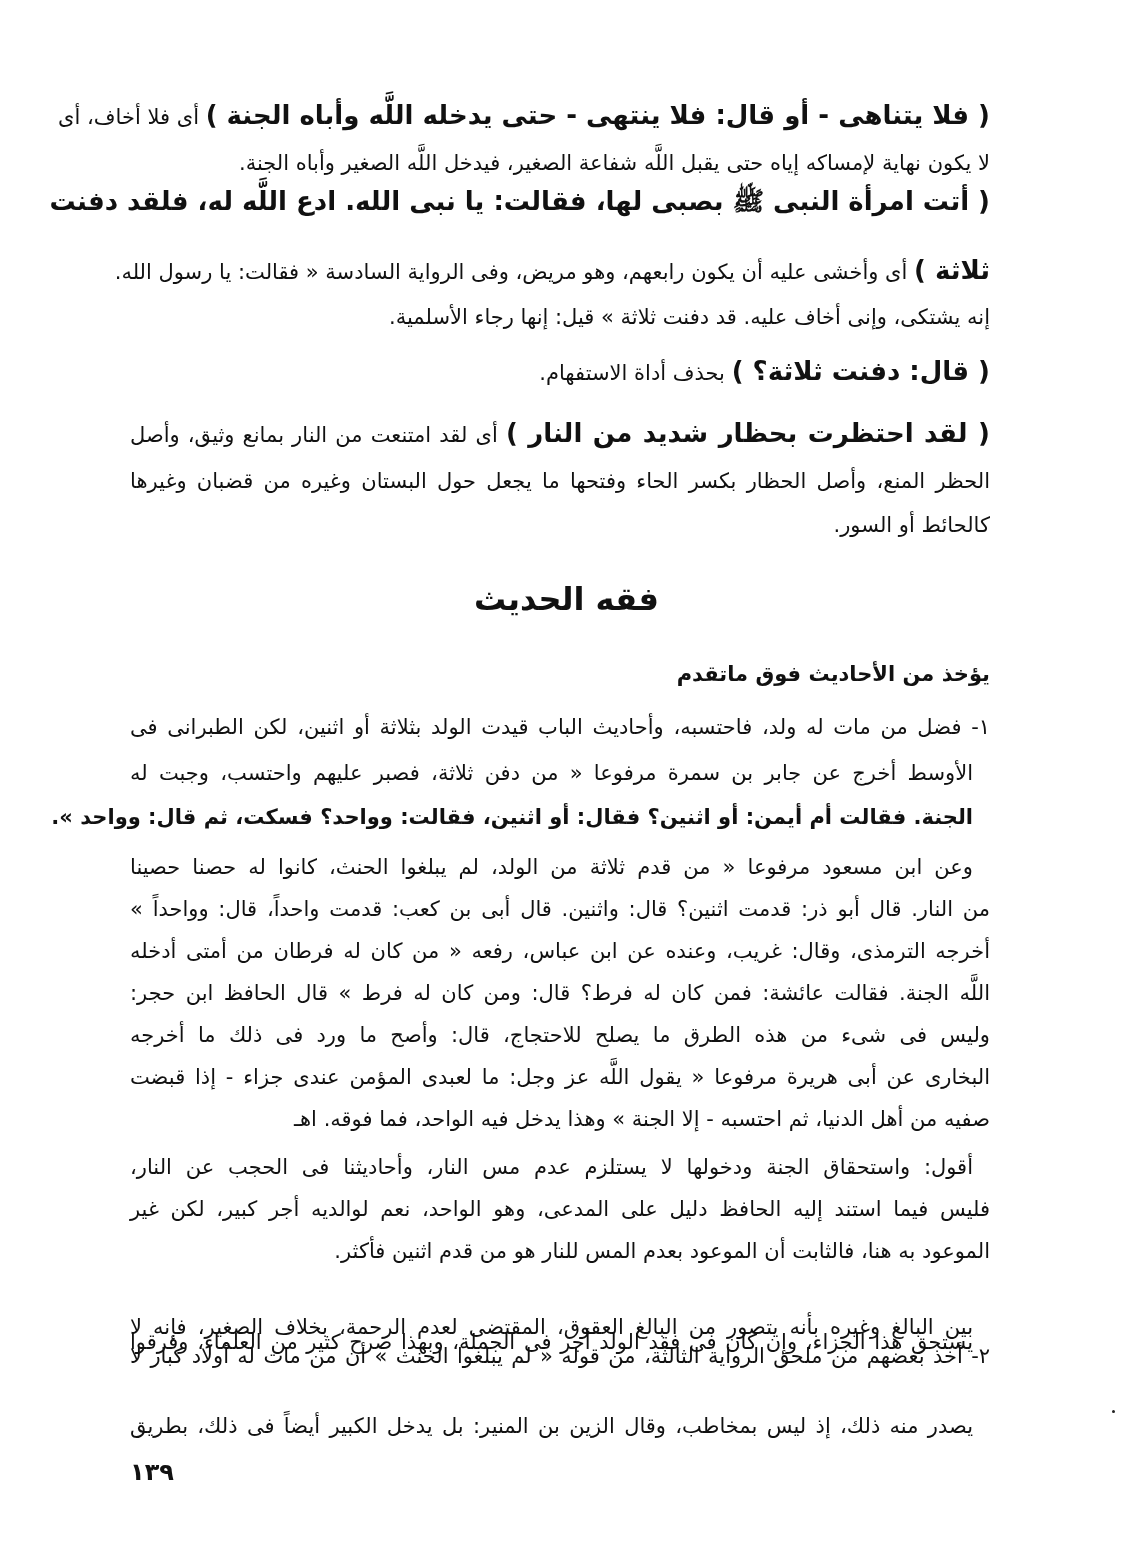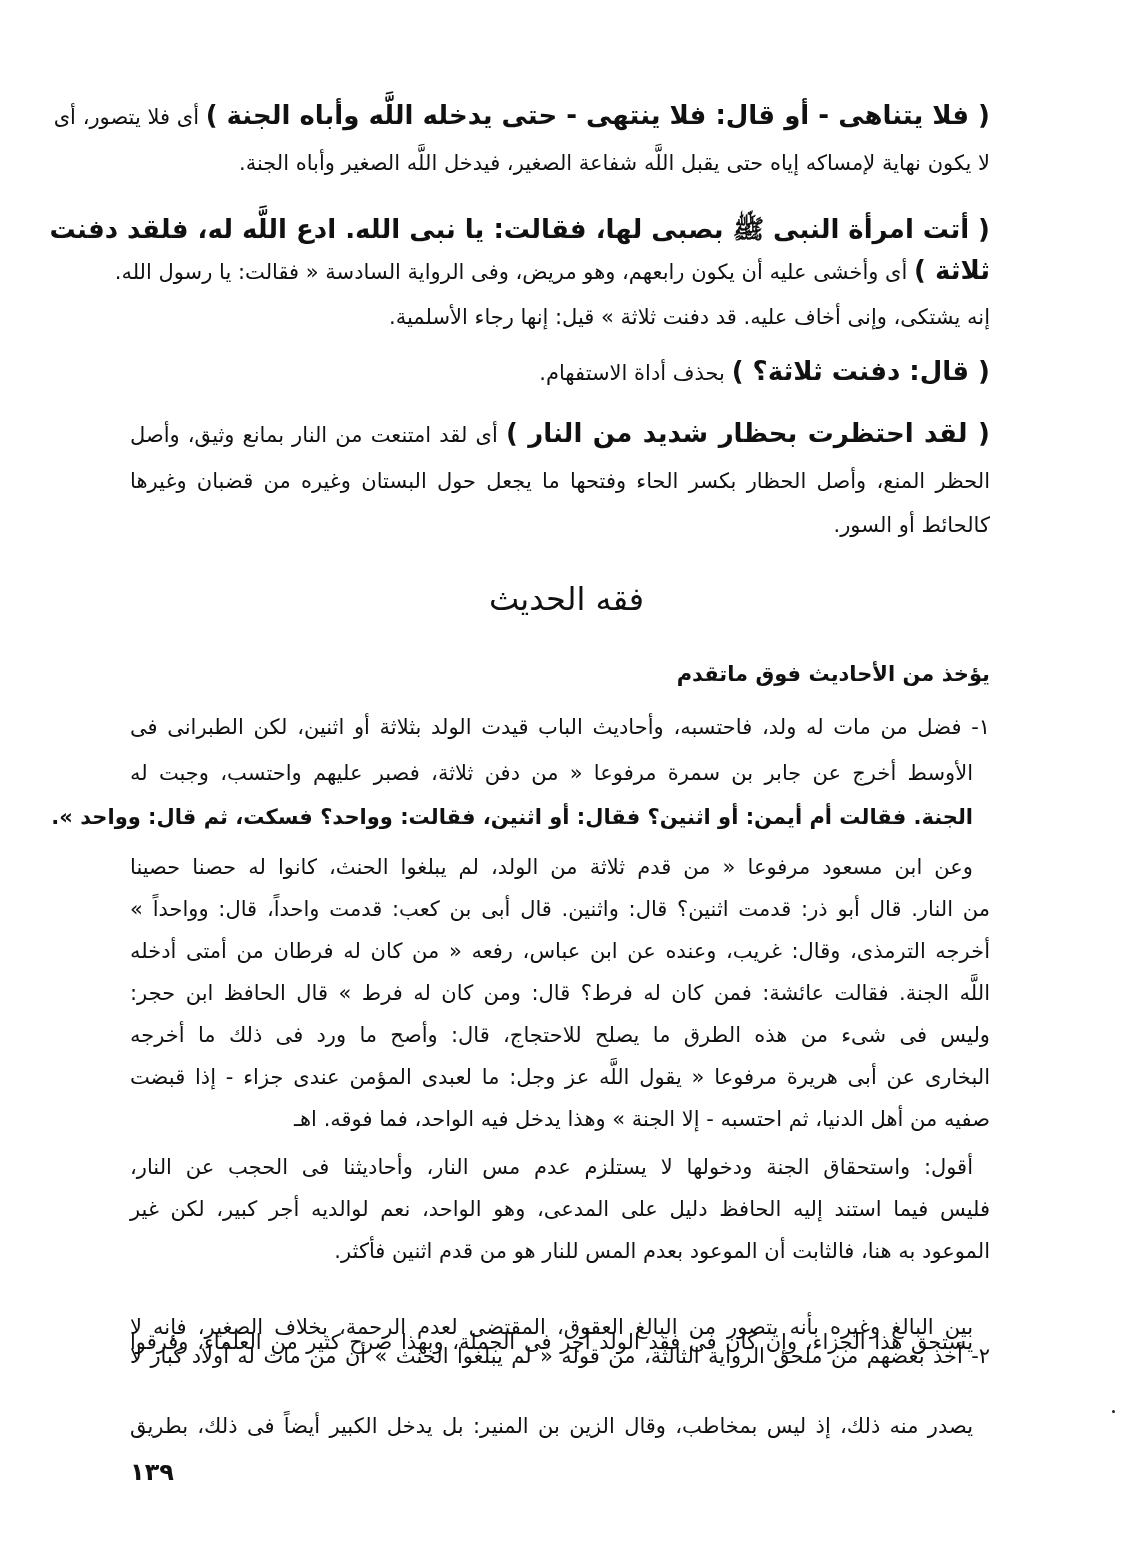--- a/index.html
+++ b/index.html
@@ -4,34 +4,34 @@
 <style>
   html, body { margin: 0; padding: 0; background: #ffffff; }
   body { width: 1133px; height: 1566px; position: relative; overflow: hidden;
          font-family: "DejaVu Sans", sans-serif; color: #111111; }
   .page { position: absolute; left: 0; top: 0; width: 1133px; height: 1566px; }
   .line { position: absolute; right: 143px; left: 130px; direction: rtl; white-space: nowrap;
           font-size: 21px; line-height: 30px; text-align: justify; text-align-last: justify; }
   .line.last { text-align-last: right; }
   .bold { font-weight: bold; font-size: 26px; margin-top: 41px; }
   .indent { right: 160px; }
-  .title { position: absolute; left: 0; right: 0; text-align: center; font-size: 32px; font-weight: normal; top: 580px; }
+  .title { position: absolute; left: 0; right: 0; text-align: center; font-size: 32px; font-weight: bold; top: 580px; }
   .subhead { position: absolute; right: 143px; font-size: 21px; font-weight: bold; top: 662px; }
   .pagenum { position: absolute; left: 130px; top: 1458px; font-size: 24px; font-weight: bold; direction: rtl; }
   .dot { position: absolute; width: 3px; height: 3px; background: #222; border-radius: 50%; }
 </style>
 </head>
 <body>
 
 <div class="page">
 
-  <div class="line" style="top:100px;"><span class="bold">( فلا يتناهى - أو قال: فلا ينتهى - حتى يدخله اللَّه وأباه الجنة )</span><span> أى فلا يتصور، أى</span></div>
+  <div class="line" style="top:100px;"><span class="bold">( فلا يتناهى - أو قال: فلا ينتهى - حتى يدخله اللَّه وأباه الجنة )</span><span> أى فلا أخاف، أى</span></div>
   <div class="line last" style="top:148px;">لا يكون نهاية لإمساكه إياه حتى يقبل اللَّه شفاعة الصغير، فيدخل اللَّه الصغير وأباه الجنة.</div>
 
-  <div class="line" style="top:214px;"><span class="bold">( أتت امرأة النبى ﷺ بصبى لها، فقالت: يا نبى الله. ادع اللَّه له، فلقد دفنت</span></div>
+  <div class="line" style="top:186px;"><span class="bold">( أتت امرأة النبى ﷺ بصبى لها، فقالت: يا نبى الله. ادع اللَّه له، فلقد دفنت</span></div>
   <div class="line" style="top:255px;"><span class="bold">ثلاثة )</span><span> أى وأخشى عليه أن يكون رابعهم، وهو مريض، وفى الرواية السادسة « فقالت: يا رسول الله.</span></div>
   <div class="line last" style="top:302px;">إنه يشتكى، وإنى أخاف عليه. قد دفنت ثلاثة » قيل: إنها رجاء الأسلمية.</div>
 
   <div class="line last" style="top:356px;"><span class="bold">( قال: دفنت ثلاثة؟ )</span><span> بحذف أداة الاستفهام.</span></div>
 
   <div class="line" style="top:418px;"><span class="bold">( لقد احتظرت بحظار شديد من النار )</span><span> أى لقد امتنعت من النار بمانع وثيق، وأصل</span></div>
   <div class="line" style="top:466px;">الحظر المنع، وأصل الحظار بكسر الحاء وفتحها ما يجعل حول البستان وغيره من قضبان وغيرها</div>
   <div class="line last" style="top:510px;">كالحائط أو السور.</div>
 
   <div class="title">فقه الحديث</div>

